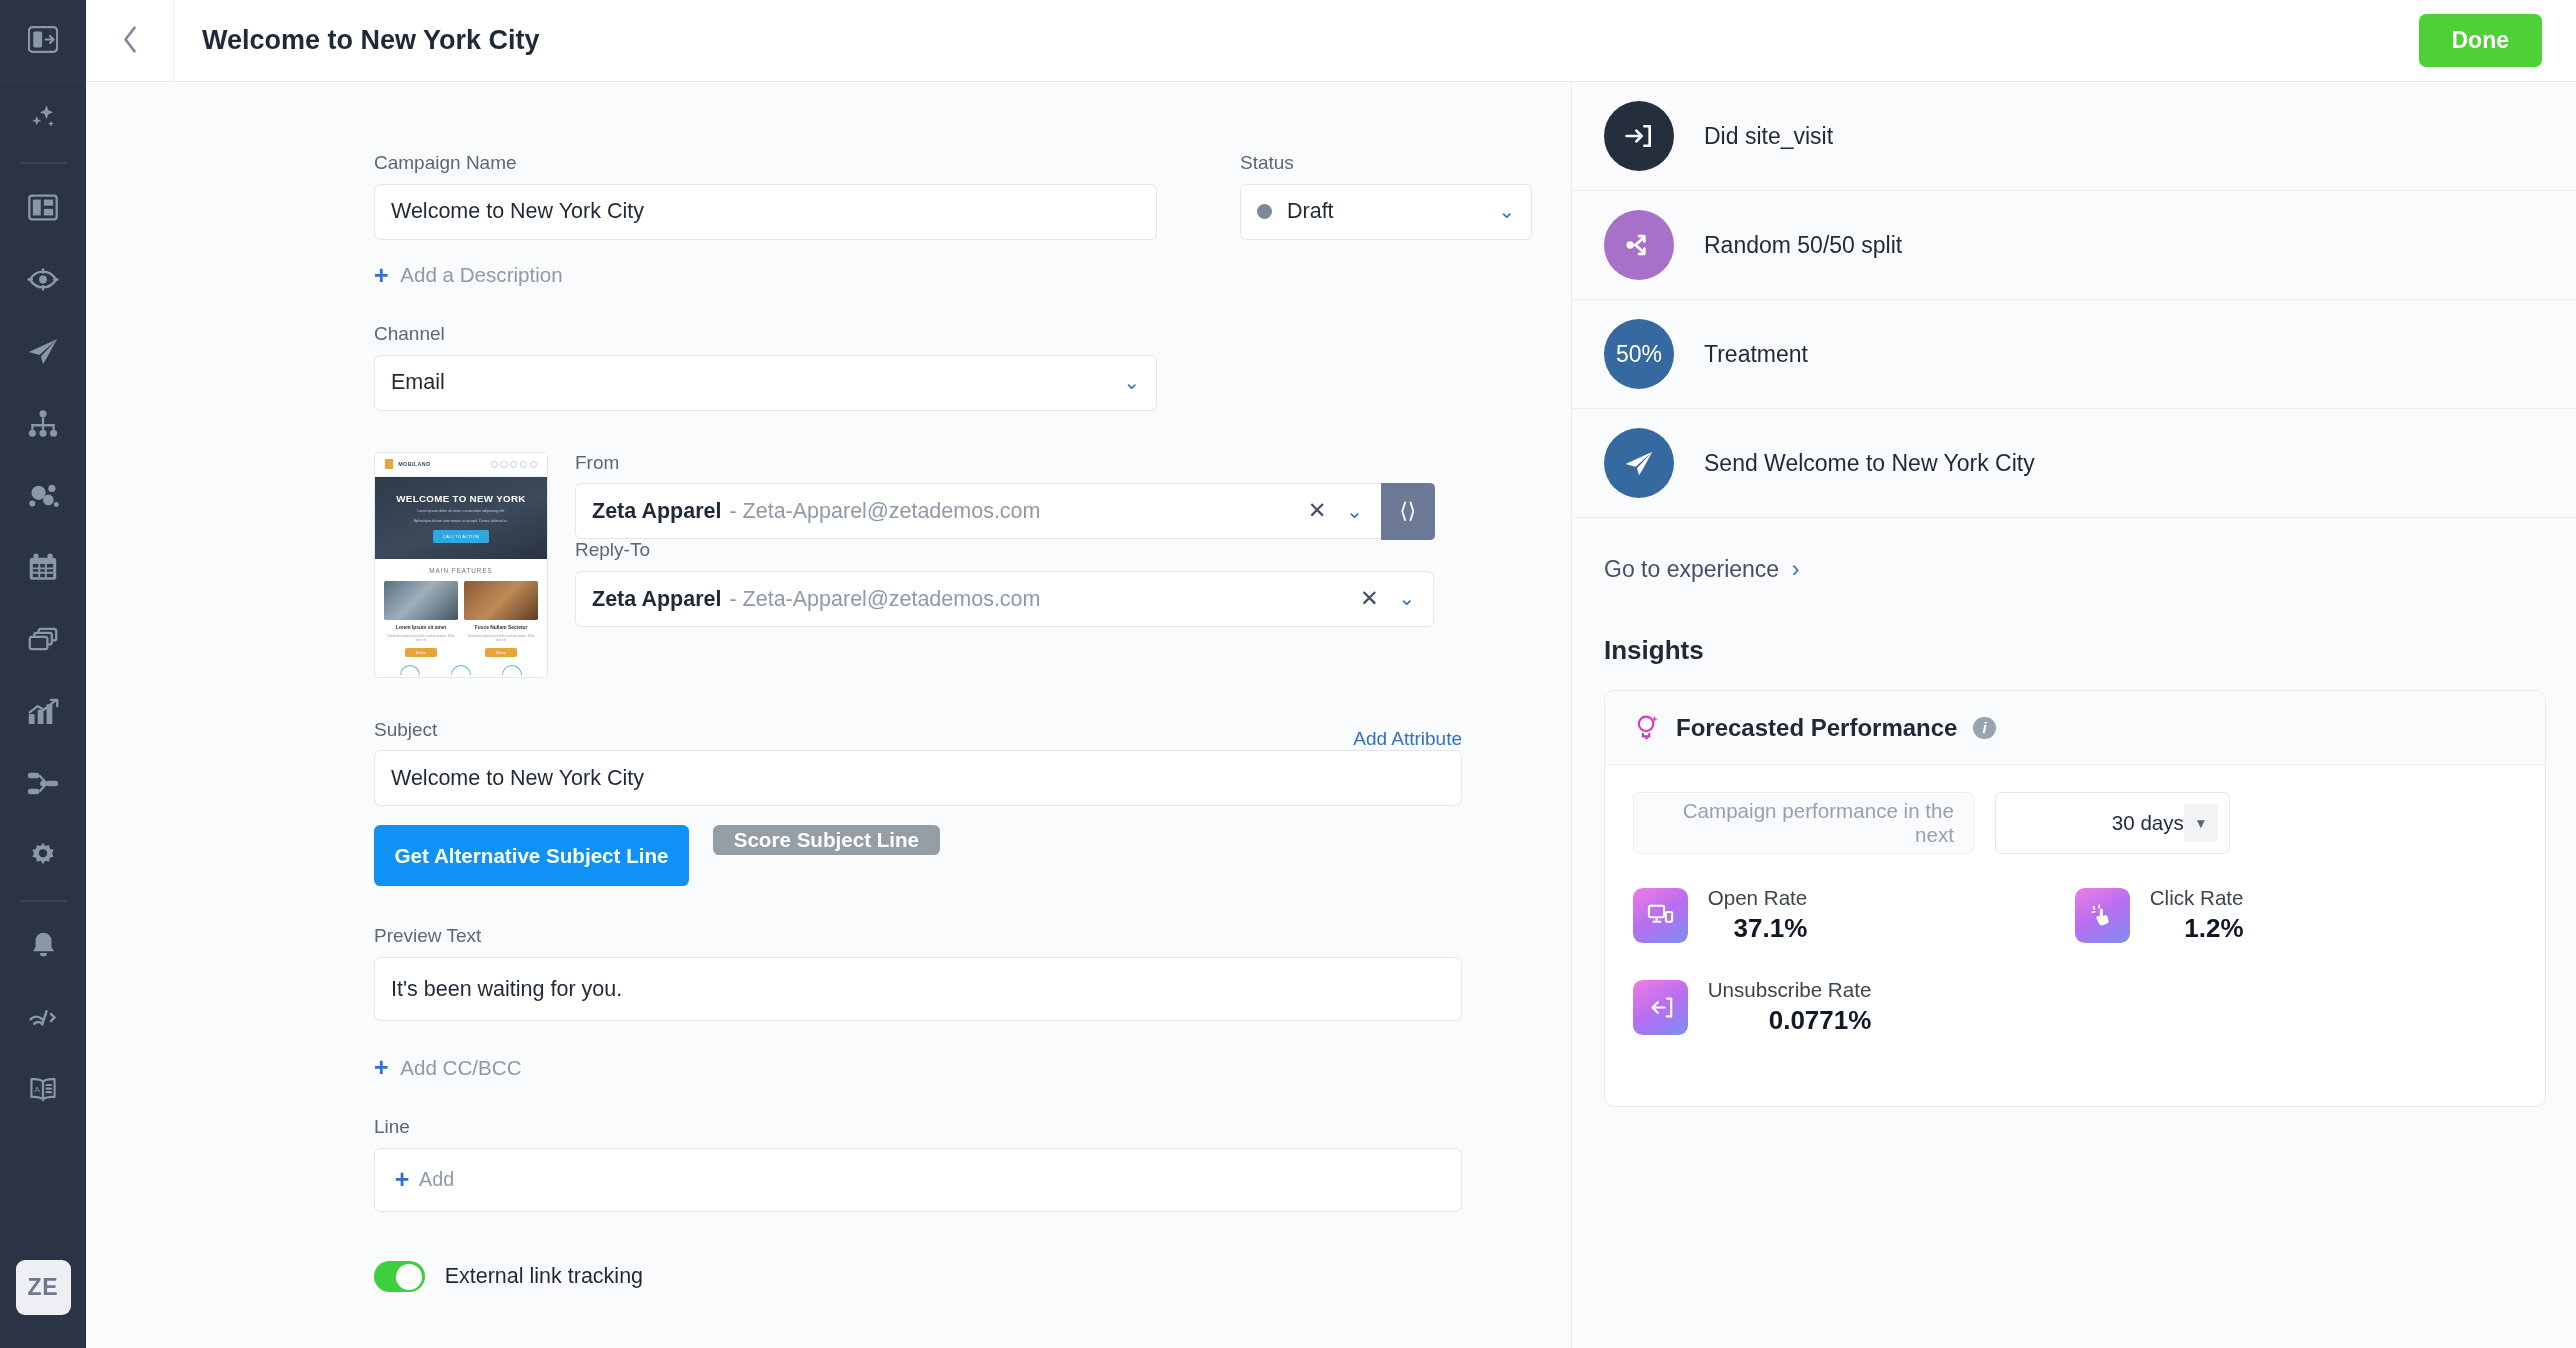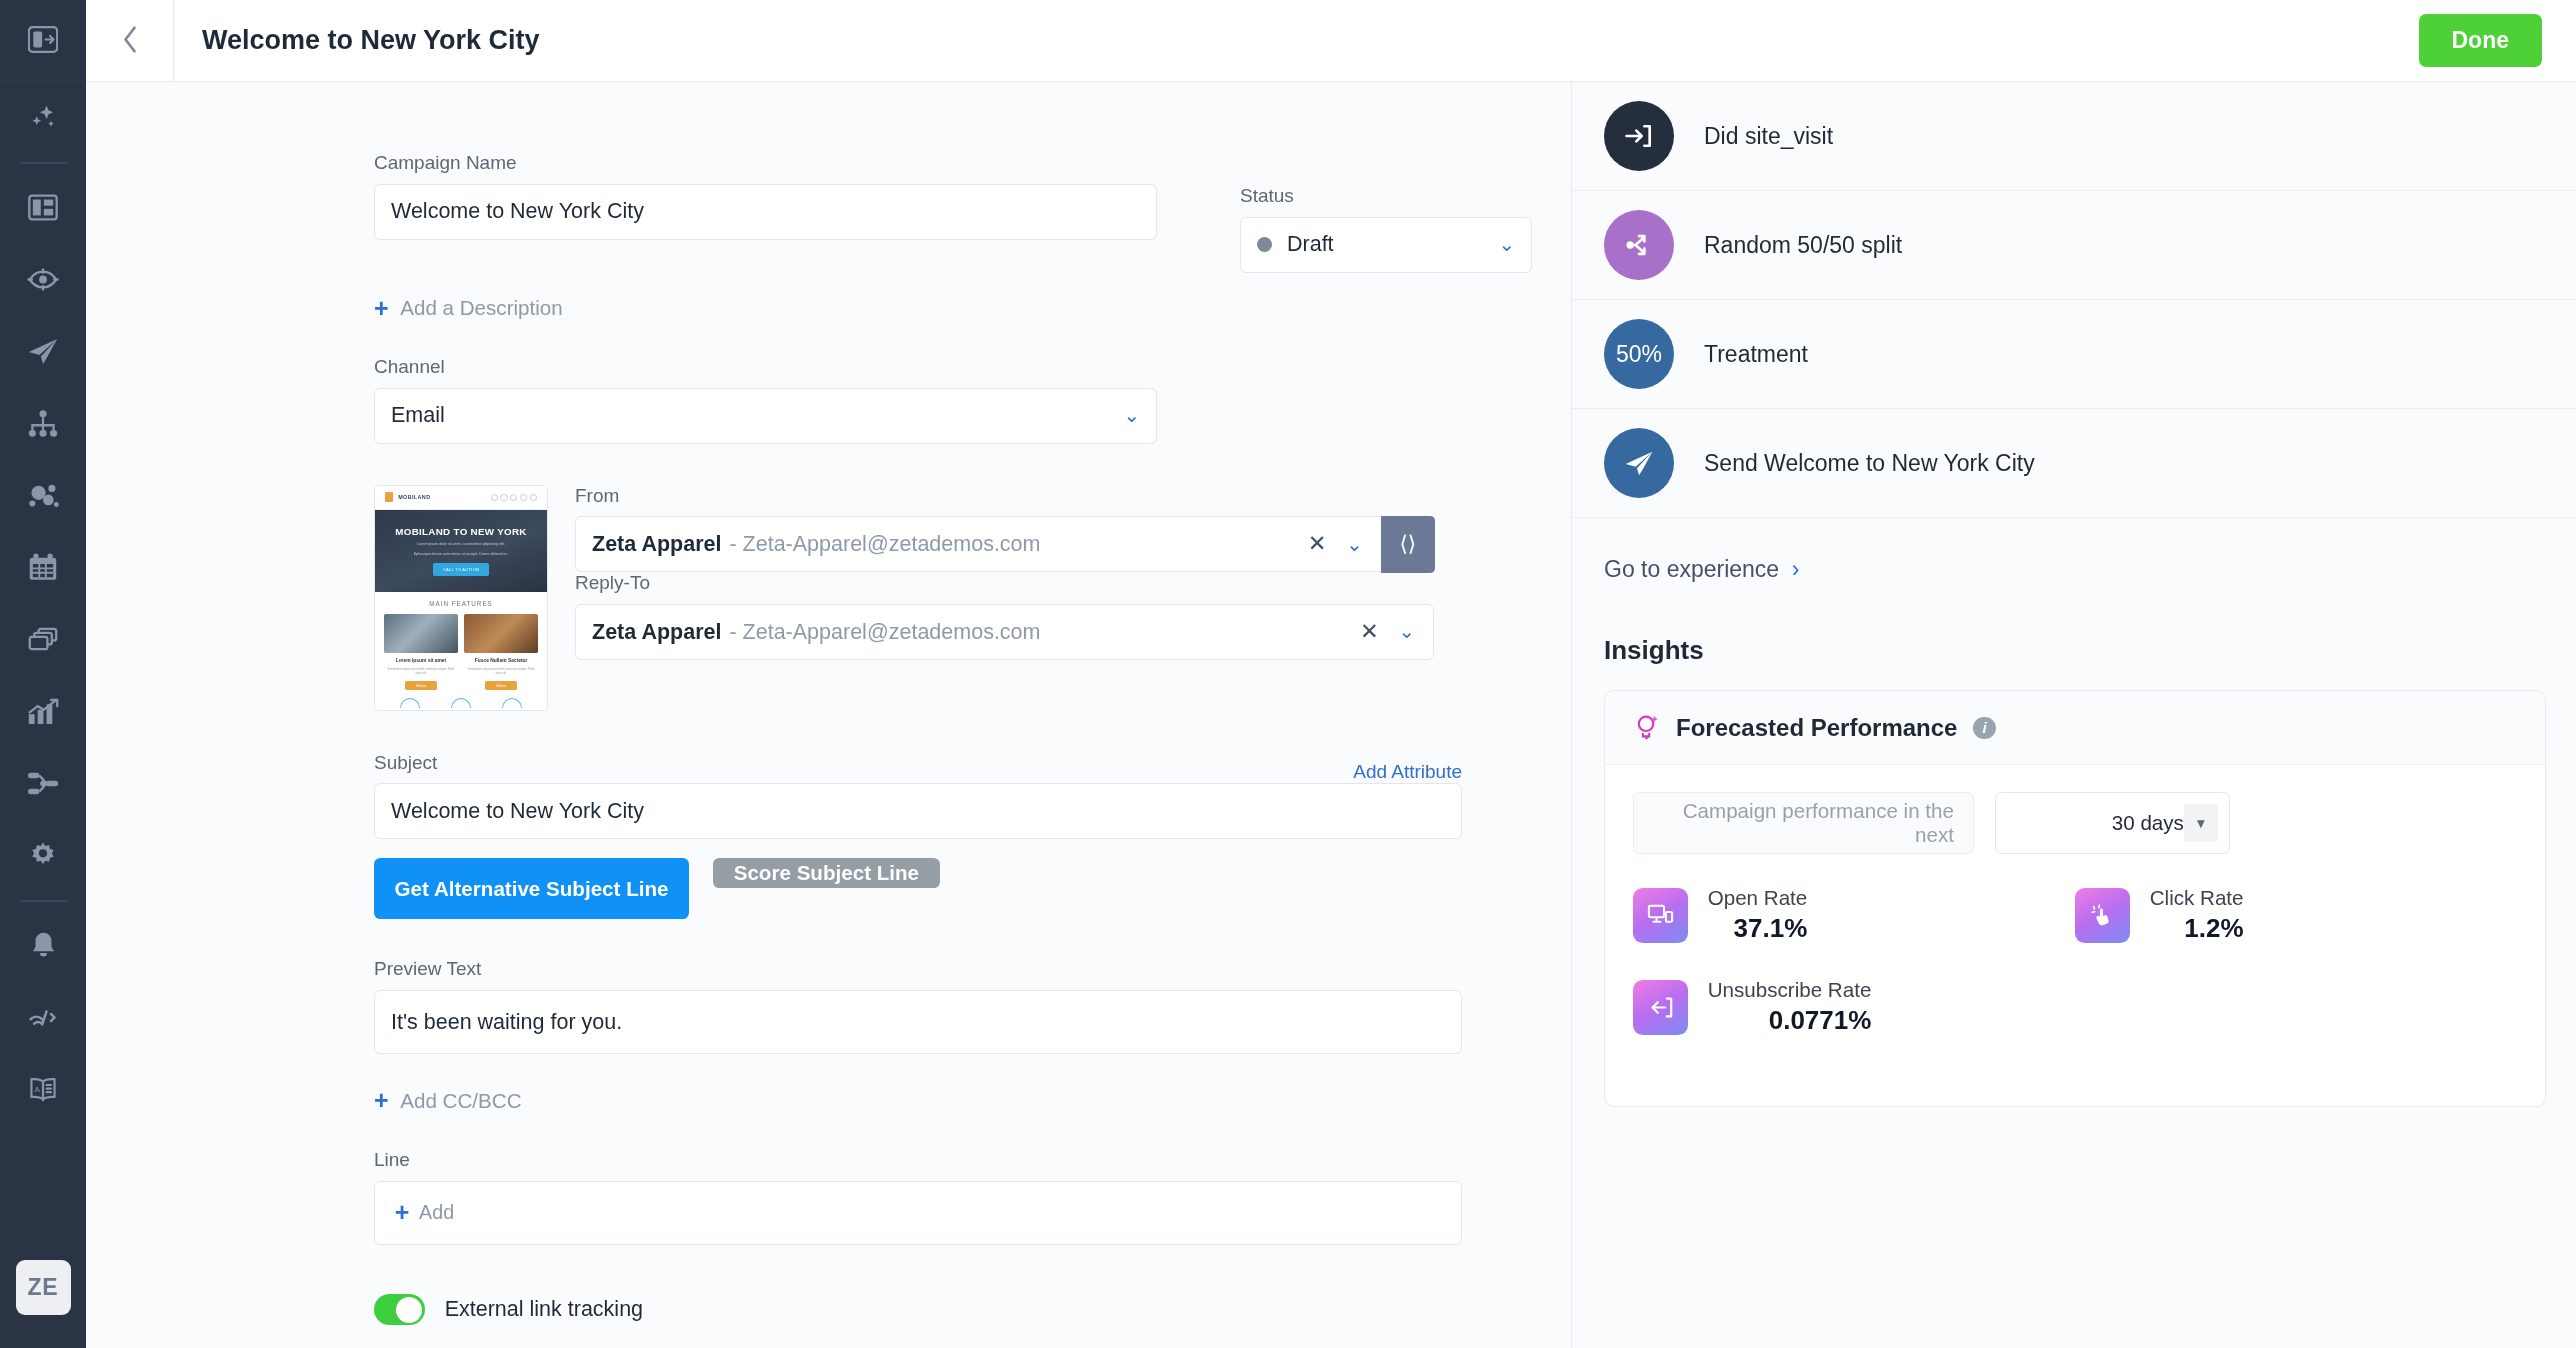--- a/index.html
+++ b/index.html
@@ -74,21 +74,21 @@
   
   .form-pane {
     flex: 1 1 auto; background: #fafbfc;
     padding: 70px 0 0 288px; min-width: 0; overflow: hidden;
   }
   .fld-label {
     font-size: 19px; color: #5c6875; margin-bottom: 9.8px;
   }
   .row-2 { display: flex; gap: 0; }
   .col-name { width: 783px; }
-  .col-status { width: 292px; margin-left: 83px; margin-top: 33px; }
+  .col-status { width: 292px; margin-left: 83px; }
 
   .txt-input {
     width: 100%; height: 56px;
     background: #ffffff; border: 1.8px solid #e3e6ea; border-radius: 6.3px;
     padding: 0 16px; font-size: 21.5px; color: #1f2937;
     font-family: "Liberation Sans", sans-serif;
   }
   .txt-input::placeholder { color: #9aa4b0; }
 
   .select-box {
@@ -540,21 +540,21 @@
               <span class="thumb-logo-txt">MOBILAND</span>
               <span class="thumb-socials">
                   <i></i>
                   <i></i>
                   <i></i>
                   <i></i>
                   <i></i>
                 </span>
             </div>
             <div class="thumb-hero">
-              <h4>MOBILAND TO NEW YORK</h4>
+              <h4>WELCOME TO NEW YORK</h4>
               <p>Lorem ipsum dolor sit amet, consectetur adipiscing elit.</p>
               <p>Ephesique dictum ante minus ut accepit. Donec dolored ac.</p>
               <span class="thumb-cta">CALL TO ACTION</span>
             </div>
             <div class="thumb-body">
               <div class="thumb-sec-title">MAIN FEATURES</div>
               <div class="thumb-cards">
                 <div class="thumb-card">
                   <div class="thumb-img a"></div>
                   <h5>Lorem Ipsum sit amet</h5>

